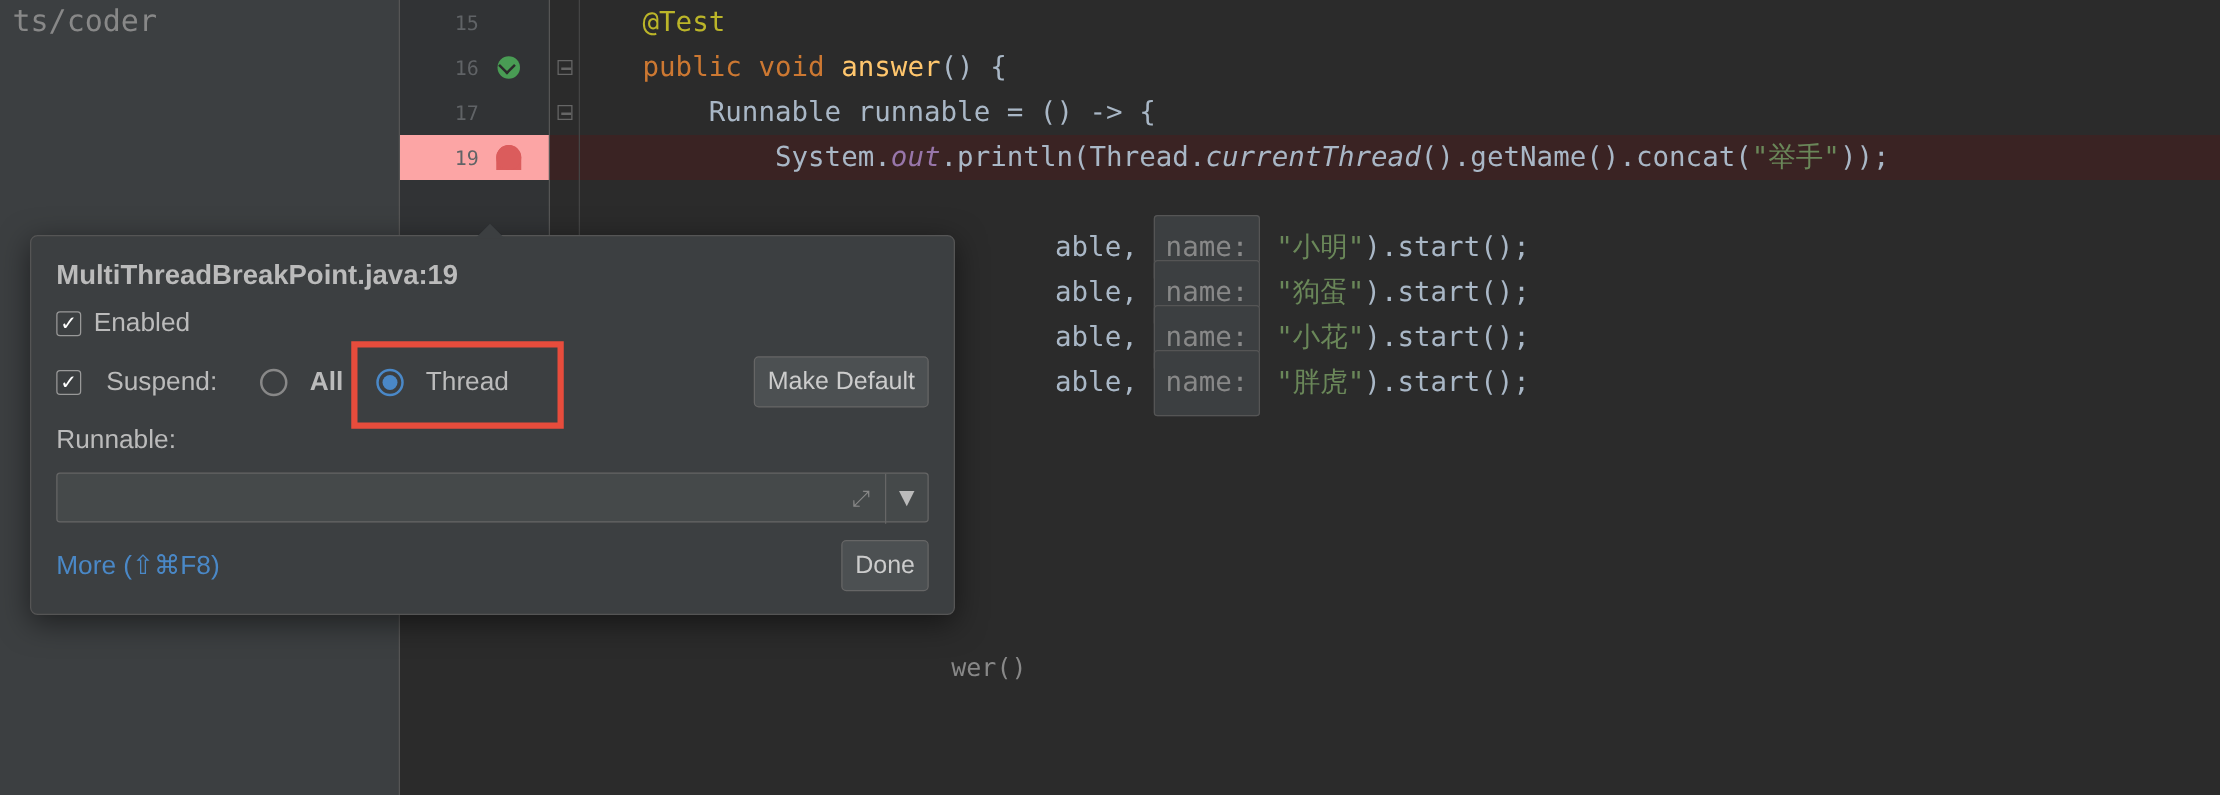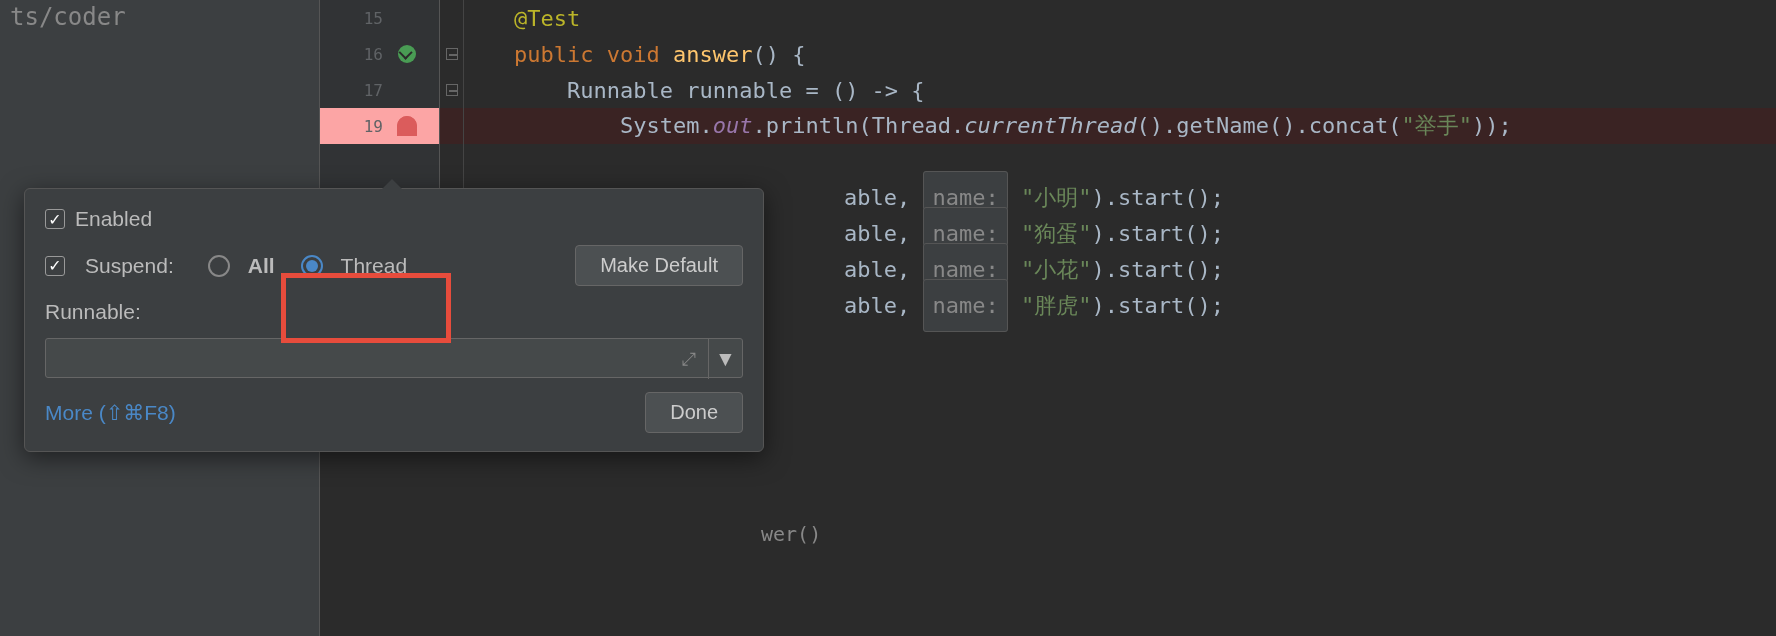--- a/index.html
+++ b/index.html
@@ -156,21 +156,21 @@
     .radio.sel::after { content:""; width: 12px; height: 12px; background: #4a88c7; border-radius: 50%; }
     .highlight-box {
       position: absolute;
       border: 5px solid #e74c3c;
       pointer-events: none;
     }
     .btn {
       background: #4c5052;
       border: 1px solid #666;
       color: #ccc;
-      padding: 8px 24px;
+      padding: 8px 10px;
       border-radius: 4px;
       font-size: 20px;
       font-family: -apple-system, sans-serif;
       cursor: pointer;
     }
     .cond-input {
       flex:1;
       height: 40px;
       background: #45494a;
       border: 1px solid #666;
@@ -281,20 +281,21 @@
     <div class="gutter"></div>
       <div class="fold-gutter"></div>
     <div class="code-content" style="padding-left:380px;"><span class="kw-default">able, </span><span class="param-hint">name:</span><span class="kw-default"> </span><span class="kw-string">"胖虎"</span><span class="kw-default">).start();</span></div>
   </div>
 
 </div>
 
 <div class="status-hint">wer()</div>
 
 <div class="popup">
+  <div class="popup-title">MultiThreadBreakPoint.java:19</div>
   <div class="popup-row">
     <span class="chk">✓</span>
     <span>Enabled</span>
   </div>
   <div class="popup-row" style="justify-content:space-between;">
     <div style="display:flex;align-items:center;gap:10px;">
       <span class="chk">✓</span>
       <span>Suspend:</span>
       <span style="width:14px;"></span>
       <span class="radio"></span>

